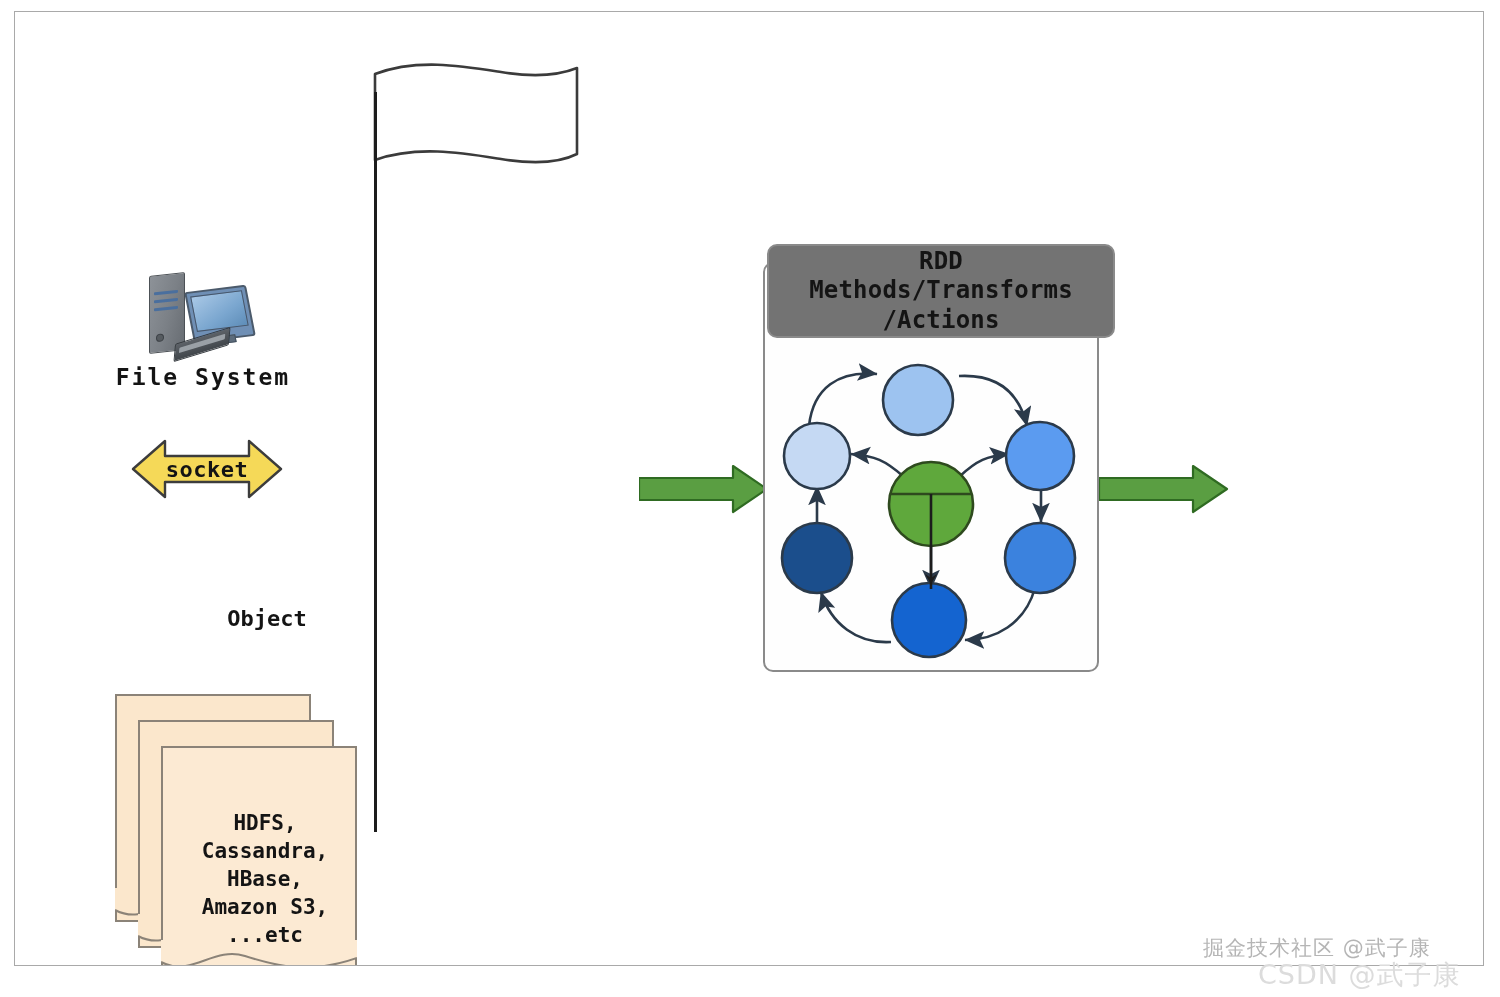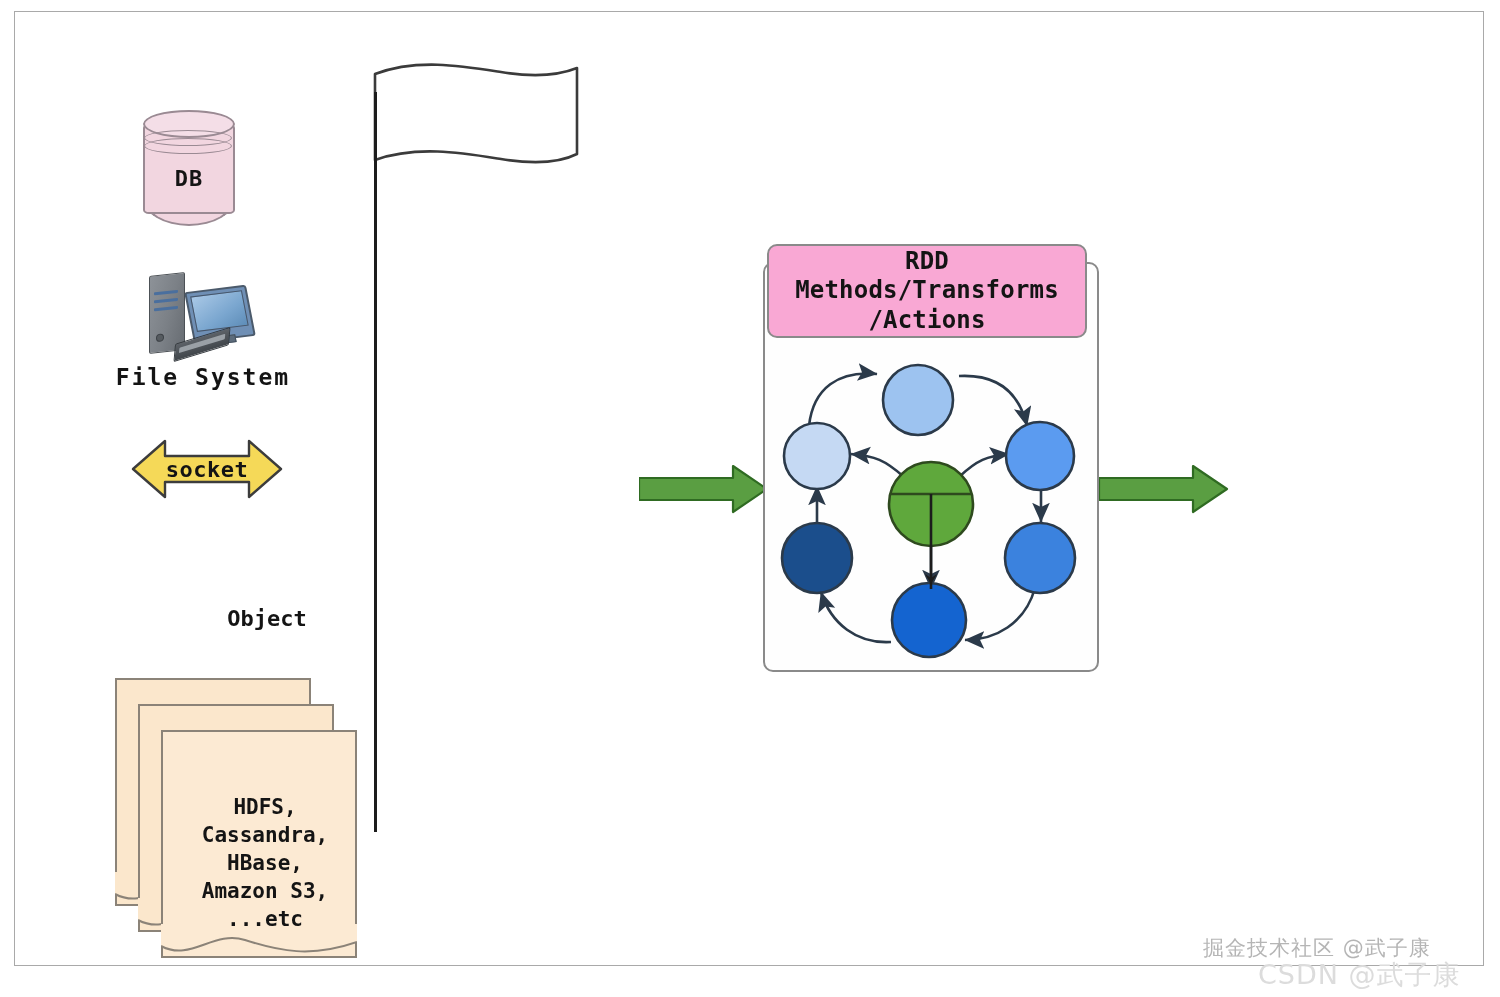--- a/index.html
+++ b/index.html
@@ -126,21 +126,21 @@
   #python-line1 {
     position: absolute; left: 0; top: 30px; width: 128px; text-align: center;
     font-size: 22px; font-weight: bold; color: #141414;
   }
   #python-line2 {
     position: absolute; left: 0; top: 82px; width: 128px; text-align: center;
     font-size: 22px; font-weight: bold; color: #141414;
   }
 
   
-  #docs-icon { left: 100px; top: 666px; width: 250px; height: 255px; }
+  #docs-icon { left: 100px; top: 682px; width: 250px; height: 255px; }
   .doc {
     position: absolute; width: 196px; height: 228px;
     background: #fbe7cc; border: 2px solid #8b8378; box-sizing: border-box;
   }
   .doc.d1 { left: 0;  top: 0; }
   .doc.d2 { left: 23px; top: 26px; }
   .doc.d3 { left: 46px; top: 52px; background: #fcead3; }
   .doc .wave {
     position: absolute; left: -2px; bottom: -2px; width: 196px; height: 34px;
   }
@@ -175,22 +175,22 @@
   #results-box { left: 1204px; top: 416px; width: 218px; height: 124px; }
 
   
   #rdd-container { left: 748px; top: 232px; width: 336px; height: 428px; }
   #rdd-outer {
     position: absolute; left: 0; top: 18px; width: 336px; height: 410px;
     background: #fefefe; border: 2px solid #8a8a8a; border-radius: 10px;
     box-sizing: border-box;
   }
   #rdd-header {
-    position: absolute; left: 4px; top: 0; width: 320px; height: 94px;
-    background: #f9a8d4; border: 2px solid #8a8a8a; border-radius: 10px;
+    position: absolute; left: 4px; top: 0; width: 348px; height: 94px;
+    background: #737373; border: 2px solid #8a8a8a; border-radius: 10px;
     box-sizing: border-box; display: flex; align-items: center;
     justify-content: center; text-align: center;
     font-size: 24px; font-weight: bold; color: #141414; line-height: 1.22;
     letter-spacing: 0.2px;
   }
   #rdd-graph {
     position: absolute; left: 6px; top: 108px; width: 324px; height: 310px;
   }
 
   
@@ -206,28 +206,20 @@
     position: absolute; left: 1258px; top: 957px;
     font-family: "DejaVu Sans", "Liberation Sans", sans-serif;
     font-size: 27px; color: #dcdcdc; white-space: nowrap; letter-spacing: 1px;
   }
 </style>
 </head>
 <body>
 
 <div id="canvas">
 
-  <div class="abs" id="db-icon">
-    <div class="cyl-bottom-curve"></div>
-    <div class="cyl-body"></div>
-    <div class="cyl-top"></div>
-    <div class="cyl-ring r1"></div>
-    <div class="cyl-ring r2"></div>
-    <div id="db-label">DB</div>
-  </div>
 
   <div class="abs" id="fs-icon">
     <div class="tower">
       <div class="bay b1"></div>
       <div class="bay b2"></div>
       <div class="bay b3"></div>
       <div class="pwr"></div>
     </div>
     <div class="monitor">
       <div class="screen"></div>

